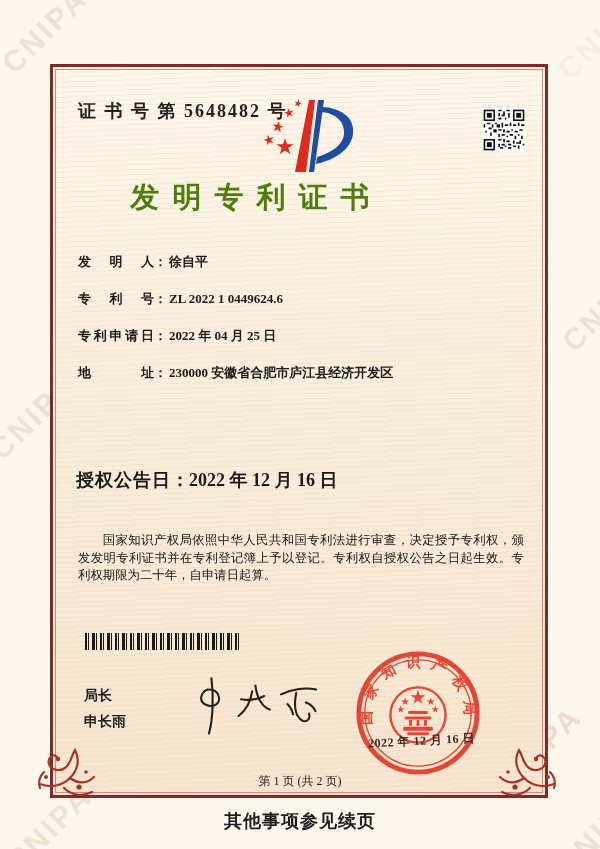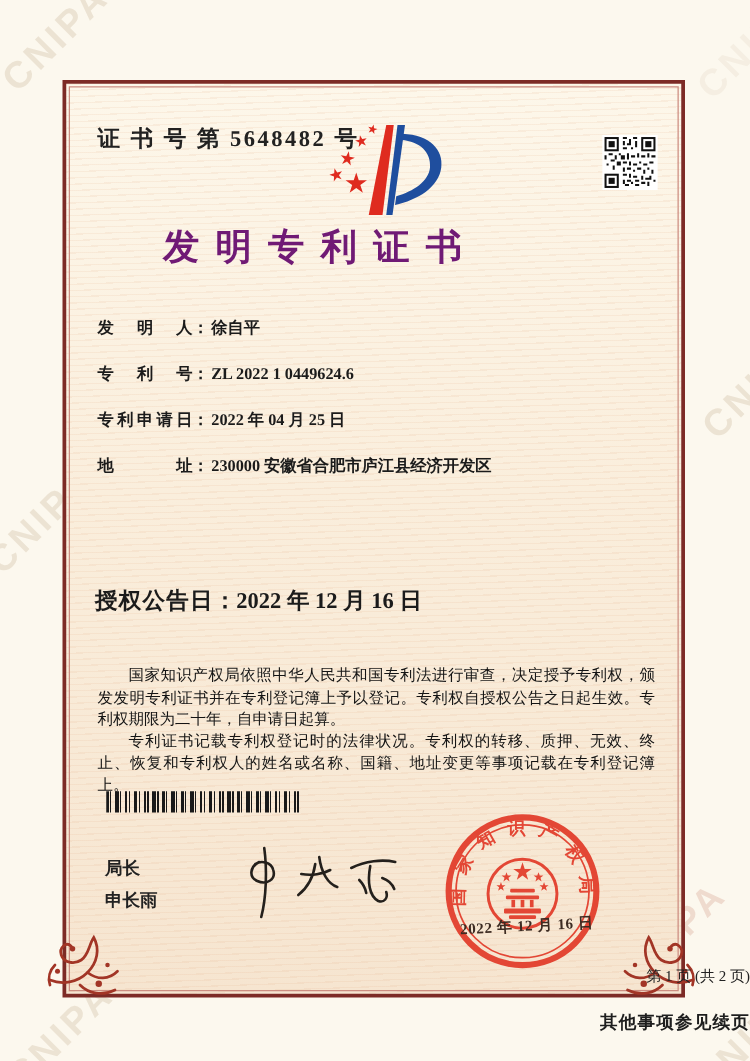--- a/index.html
+++ b/index.html
@@ -15,21 +15,21 @@
          border:3px solid #7d2b26;
          background:
            repeating-linear-gradient(178deg, rgba(225,165,125,0.13) 0px, rgba(225,165,125,0.13) 1px, rgba(0,0,0,0) 1px, rgba(0,0,0,0) 5px),
            linear-gradient(180deg,#fdf7ea 0%,#faeedc 45%,#f6e5d0 100%);}
   .frame-inner{position:absolute;inset:2px;border:1px solid #cc8d81;pointer-events:none;}
   .cert-no{position:absolute;left:78px;top:99px;font-size:18px;font-weight:bold;
            letter-spacing:2px;color:#222;}
   .logo{position:absolute;left:256px;top:98px;}
   .qr{position:absolute;left:482px;top:108px;background:#fff;}
   .title{position:absolute;left:0;top:178px;width:500px;text-align:center;
-         font-size:29px;font-weight:bold;letter-spacing:0.45em;text-indent:0.45em;color:#701a75;}
+         font-size:29px;font-weight:bold;letter-spacing:0.45em;text-indent:0.45em;color:#4d7c0f;}
   
   .fields{position:absolute;left:78px;top:253px;width:462px;font-size:13px;font-weight:bold;}
   .field-row{white-space:nowrap;height:20px;margin-bottom:17px;}
   .f-label{display:inline-block;width:76px;text-align:justify;text-align-last:justify;vertical-align:top;}
   .f-colon{display:inline-block;margin-right:2px;}
   .grant-row{position:absolute;left:76px;top:468px;width:462px;font-size:18px;font-weight:bold;white-space:nowrap;}
   .grant-no{position:absolute;left:230px;top:0;}
   .g-label{letter-spacing:1px;}
   
   .paras{position:absolute;left:78px;top:496px;width:446px;font-size:12.4px;
@@ -43,23 +43,23 @@
              #191919 7px 10px,rgba(0,0,0,0) 10px 11px,
              #191919 11px 12px,rgba(0,0,0,0) 12px 15px);}
   
   .signer{position:absolute;left:84px;top:683px;font-size:14px;font-weight:bold;line-height:26px;color:#222;}
   .signature{position:absolute;left:176px;top:672px;}
   
   .seal{position:absolute;left:353px;top:648px;}
   .seal-date{position:absolute;left:368px;top:732px;width:130px;font-size:12px;font-weight:bold;
              letter-spacing:0.5px;color:#3c2b22;transform:rotate(-3deg);white-space:nowrap;}
   
-  .page-num{position:absolute;left:0;top:773px;width:600px;text-align:right;font-size:12px;color:#222;}
-  .footer-note{position:absolute;left:0;top:809px;width:600px;text-align:right;
-               font-size:14px;font-weight:bold;color:#1e1e1e;letter-spacing:1px;}
+  .page-num{position:absolute;left:0;top:773px;width:600px;text-align:center;font-size:12px;color:#222;}
+  .footer-note{position:absolute;left:0;top:809px;width:600px;text-align:center;
+               font-size:18px;font-weight:bold;color:#1e1e1e;letter-spacing:1px;}
   .flourish{position:absolute;top:742px;}
   .flourish.left{left:34px;}
   .flourish.right{left:498px;transform:scaleX(-1);}
 </style>
 </head>
 <body>
 
 <div class="page">
 
   <div class="wm" style="left:-8px;top:14px;">CNIPA</div>
@@ -141,21 +141,20 @@
   </div>
 
   <div class="grant-row">
     <span>
       <span class="g-label">授权公告日</span><span>：</span><span>2022 年 12 月 16 日</span>
     </span>
   </div>
 
   <div class="paras">
     <p>国家知识产权局依照中华人民共和国专利法进行审查，决定授予专利权，颁发发明专利证书并在专利登记簿上予以登记。专利权自授权公告之日起生效。专利权期限为二十年，自申请日起算。</p>
-    <p>专利证书记载专利权登记时的法律状况。专利权的转移、质押、无效、终止、恢复和专利权人的姓名或名称、国籍、地址变更等事项记载在专利登记簿上。</p>
   </div>
 
   <div class="barcode"></div>
 
   <div class="signer">
     <div>局长</div>
     <div>申长雨</div>
   </div>
 
   <svg class="signature" width="170" height="64" viewBox="0 0 190 80">

